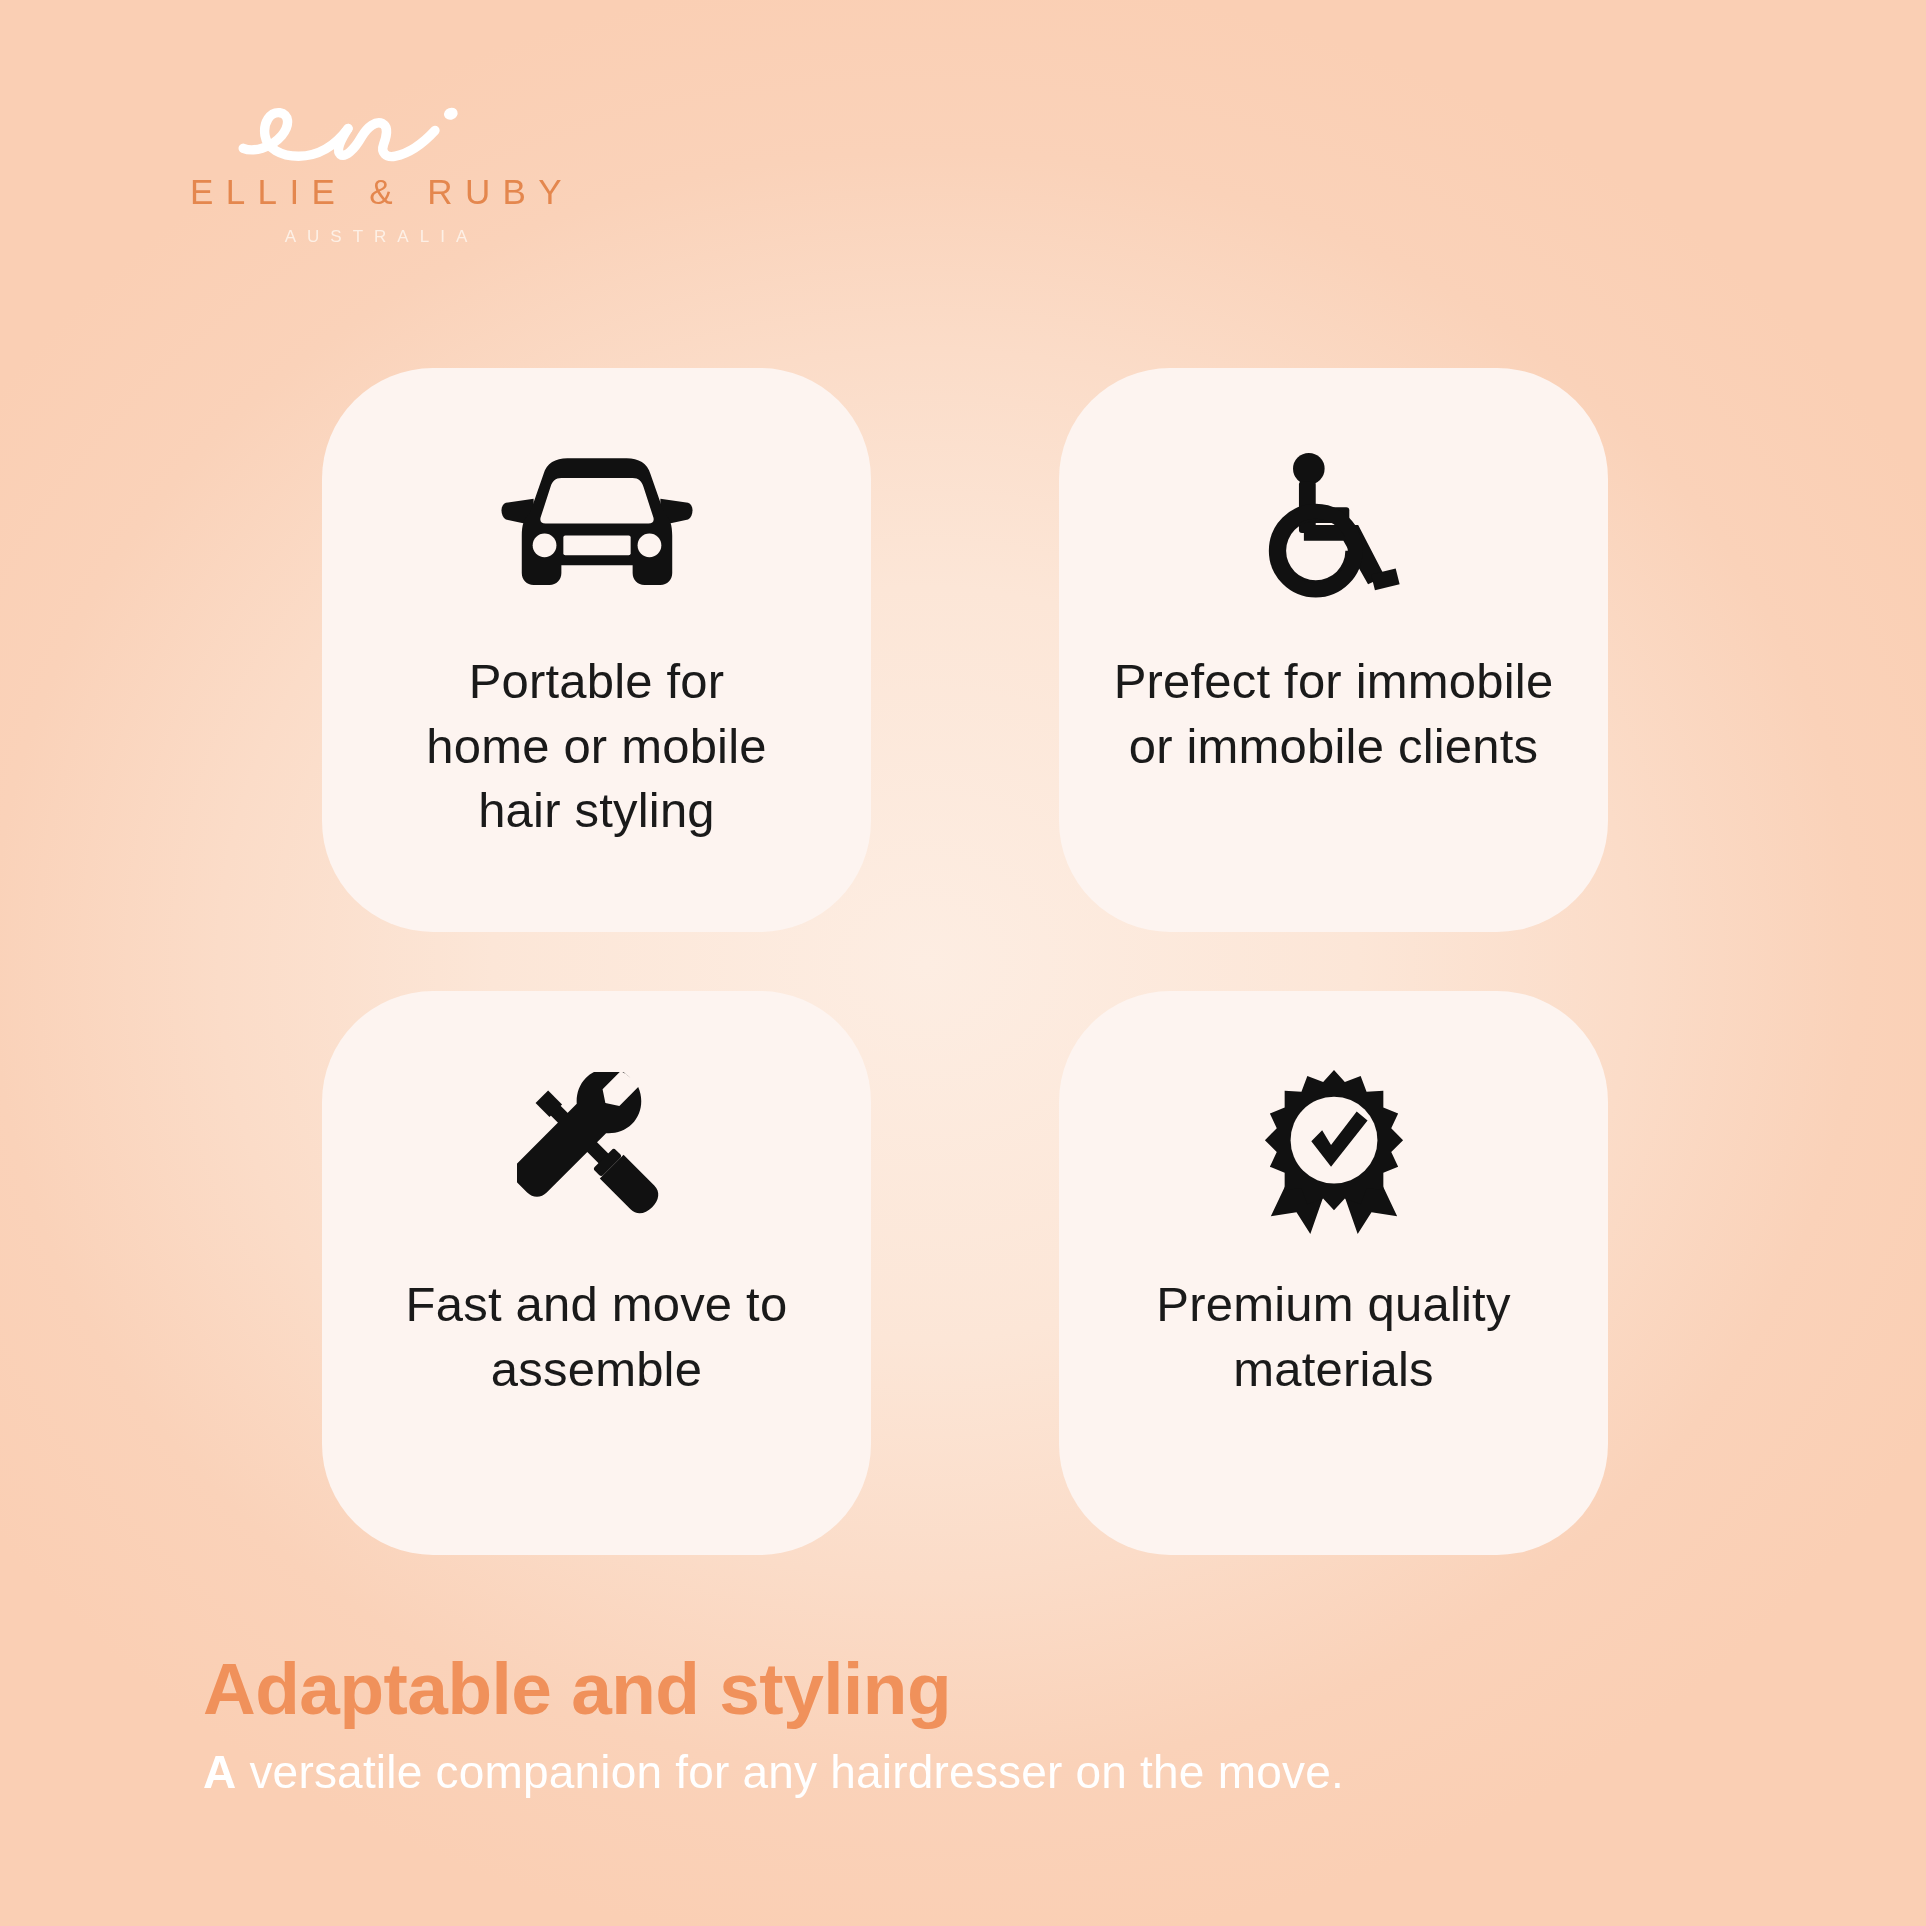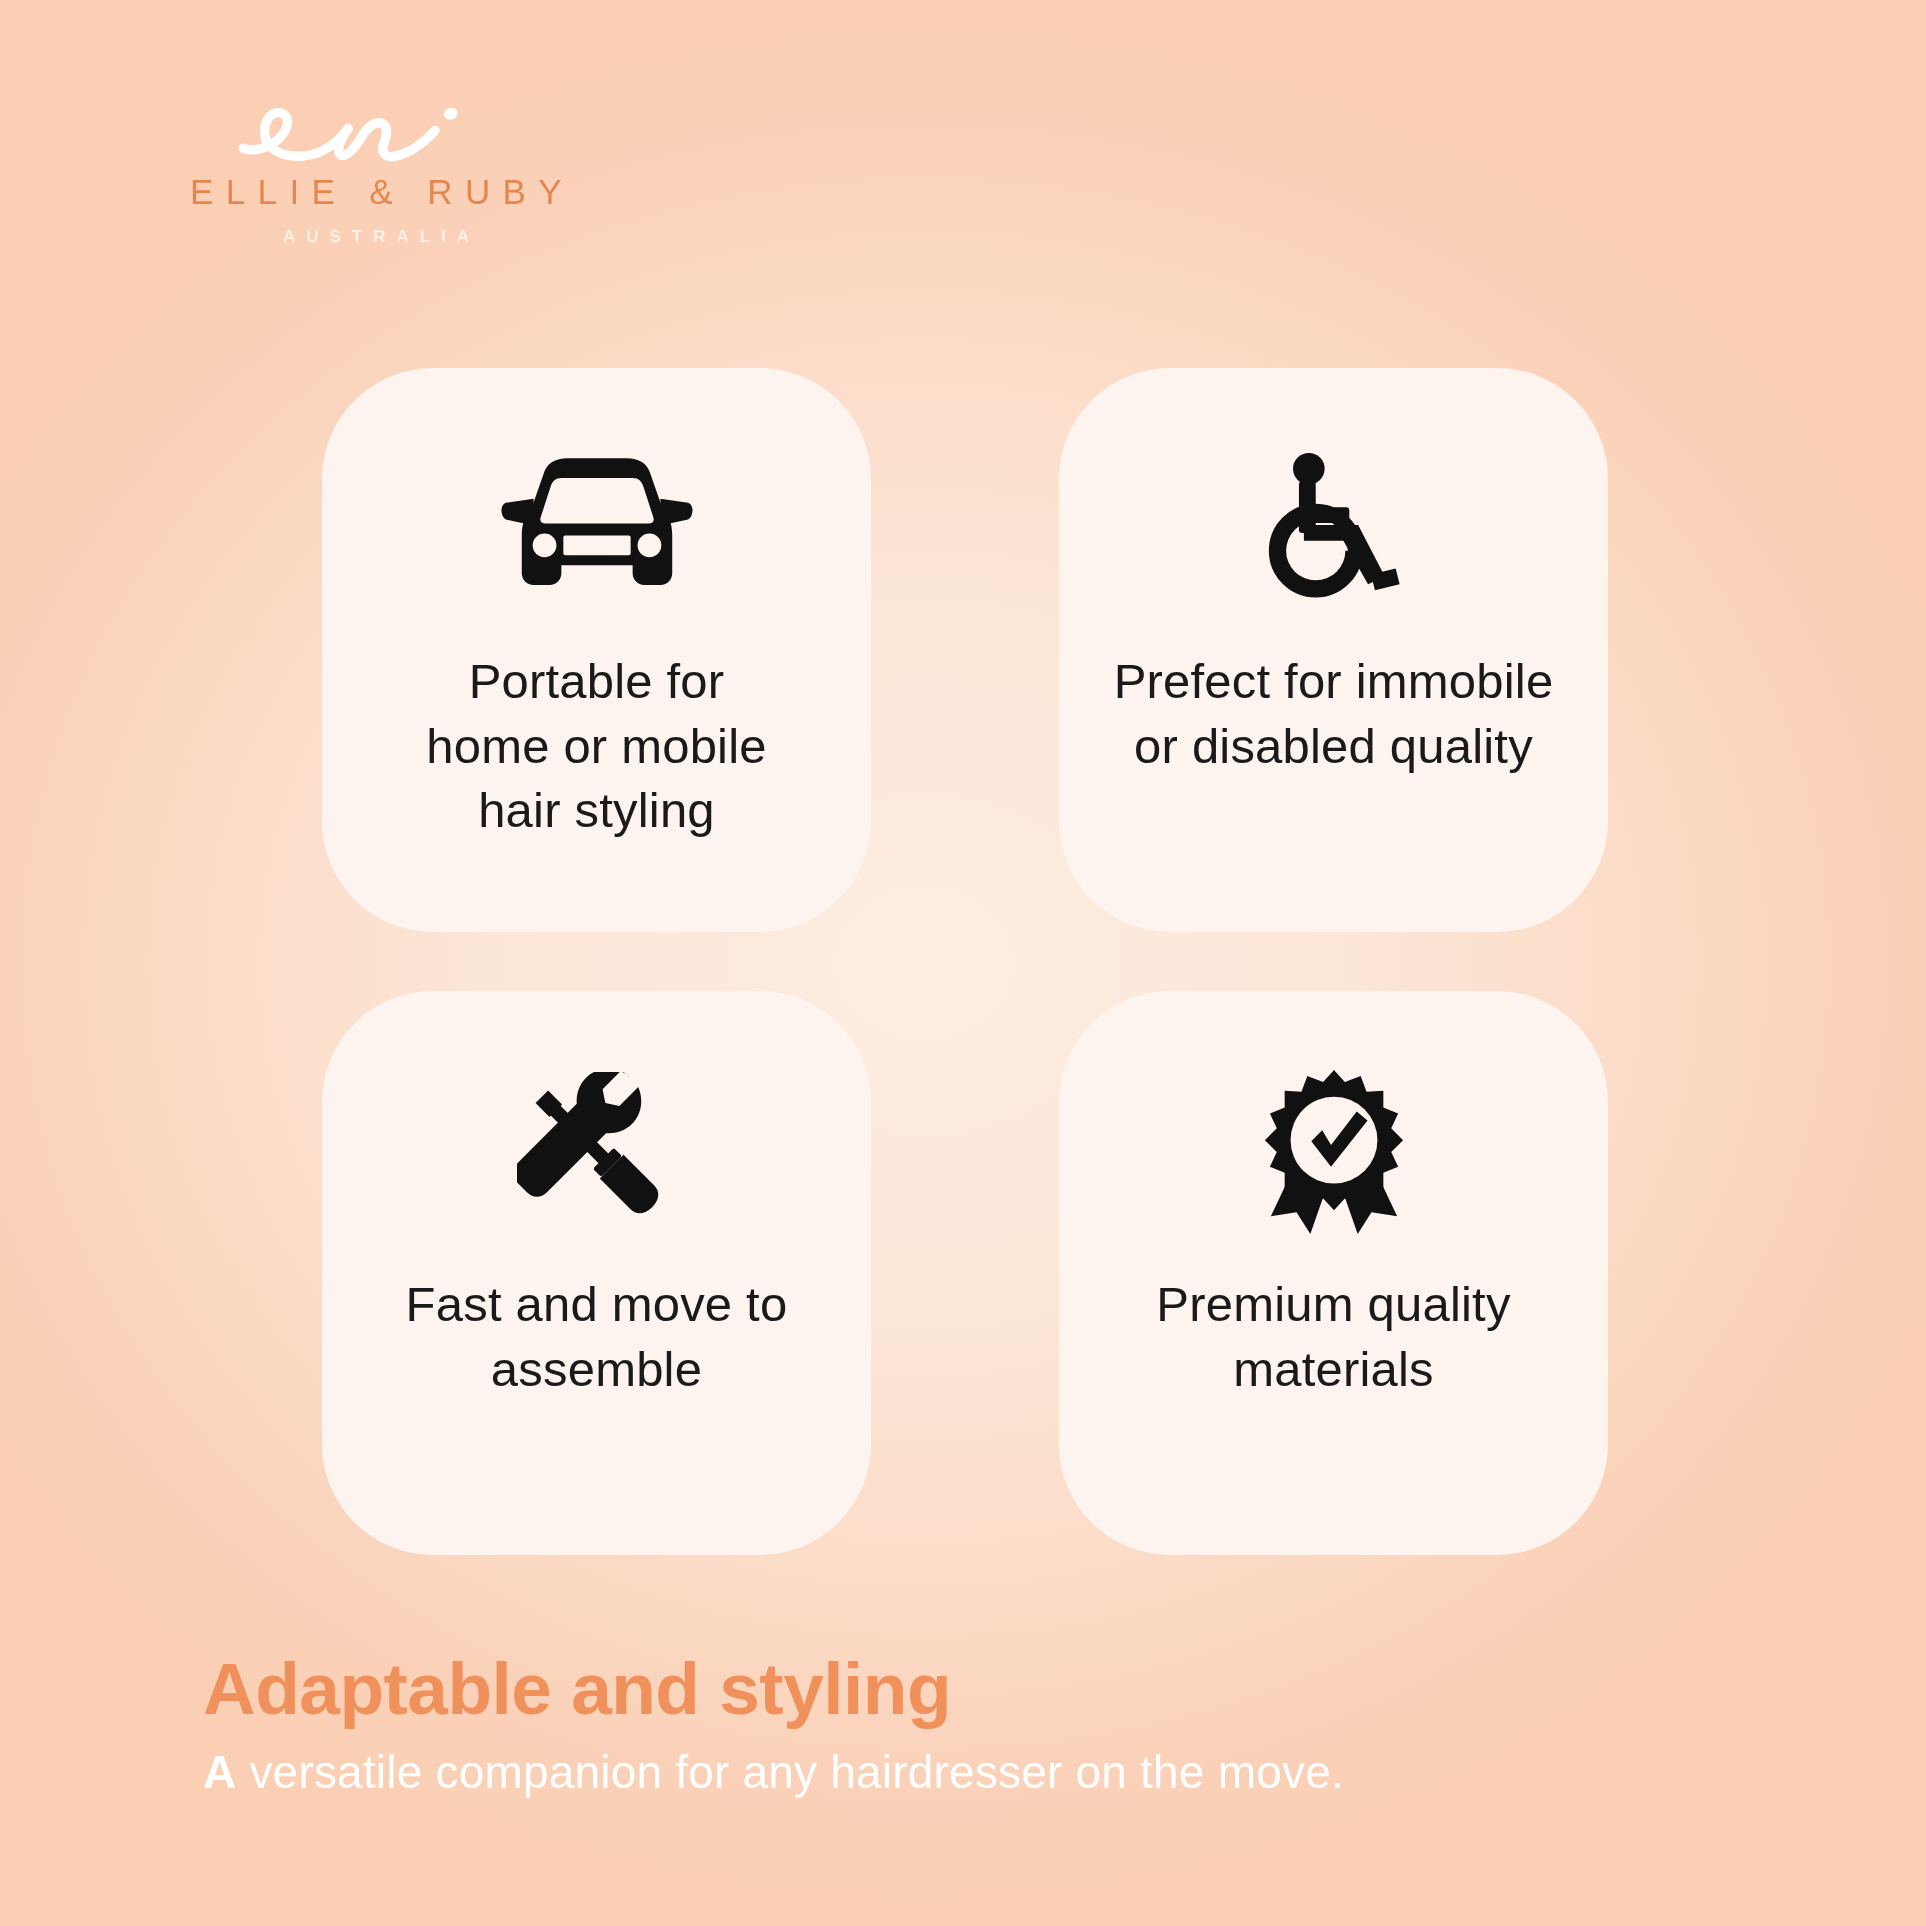--- a/index.html
+++ b/index.html
@@ -59,21 +59,21 @@
   #brand-country {
     position: absolute;
     left: 0;
     top: 139px;
     width: 416px;
     text-align: center;
     color: #FDF0E6;
     font-size: 17px;
     letter-spacing: 11px;
     text-indent: 11px;
-    font-weight: 700;
+    font-weight: 400;
     line-height: 1;
   }
 
   
   #feature-grid {
     position: absolute;
     left: 322px;
     top: 368px;
     width: 1287px;
     height: 1188px;
@@ -214,21 +214,21 @@
             <path d="M40 74 L 95 74 L 122 126 L 105 134 L 80 90 L 40 90 Z"></path>
 
             <path d="M108 124 L 133 118 L 137 134 L 112 140 Z"></path>
 
             <path d="M52 54 A 46 46 0 1 0 98 100 L 82 100 A 30 30 0 1 1 52 70 Z"></path>
             <circle cx="52" cy="100" r="40" fill="none" stroke="#111111" stroke-width="15"></circle>
           </g>
         </svg>
       </div>
       <div class="card-label">Prefect for immobile
-or disabled quality</div>
+or immobile clients</div>
     </div>
 
     <div class="feature-card" id="card-3">
       <div class="card-icon">
         <svg width="160" height="160" viewBox="0 0 162 162" aria-hidden="true">
           <g fill="#111111">
 
             <g transform="rotate(45 81 81)">
               <path d="M52 4 C 34 4, 20 18, 20 36 C 20 46, 25 55, 32 61
                        L 32 146 C 32 154, 38 160, 46 160 L 60 160

